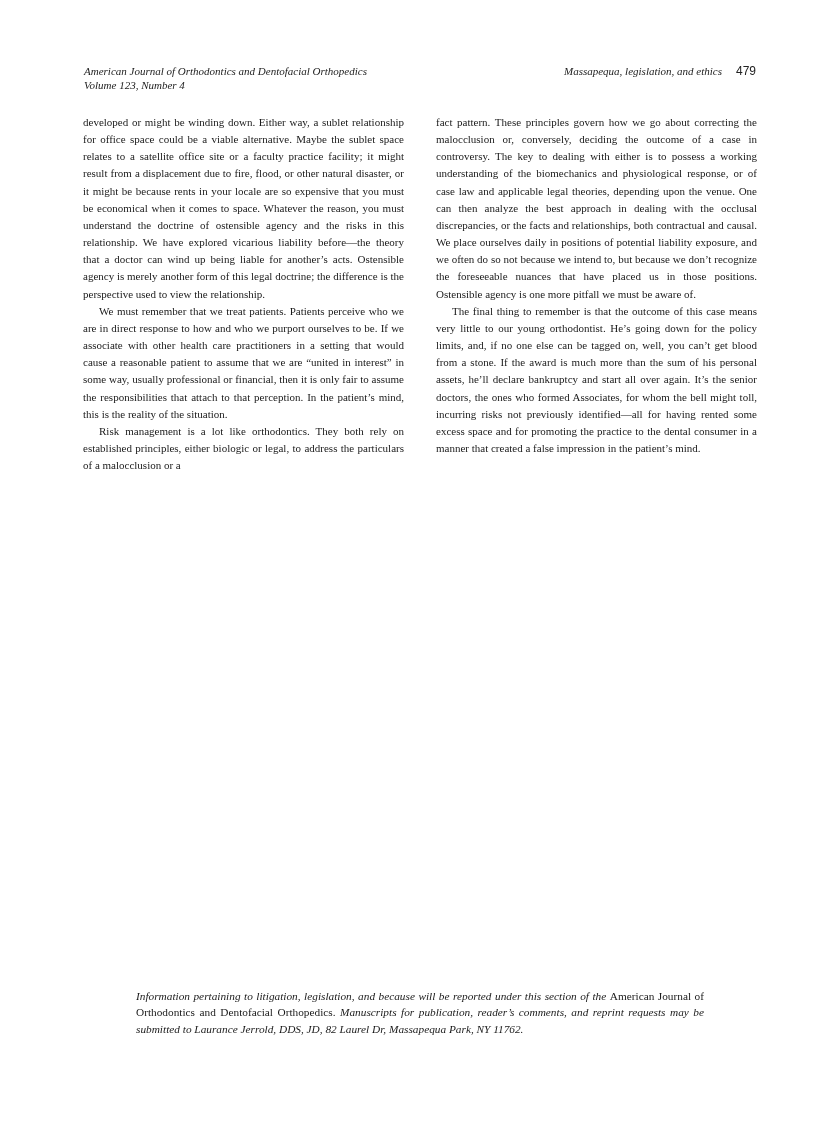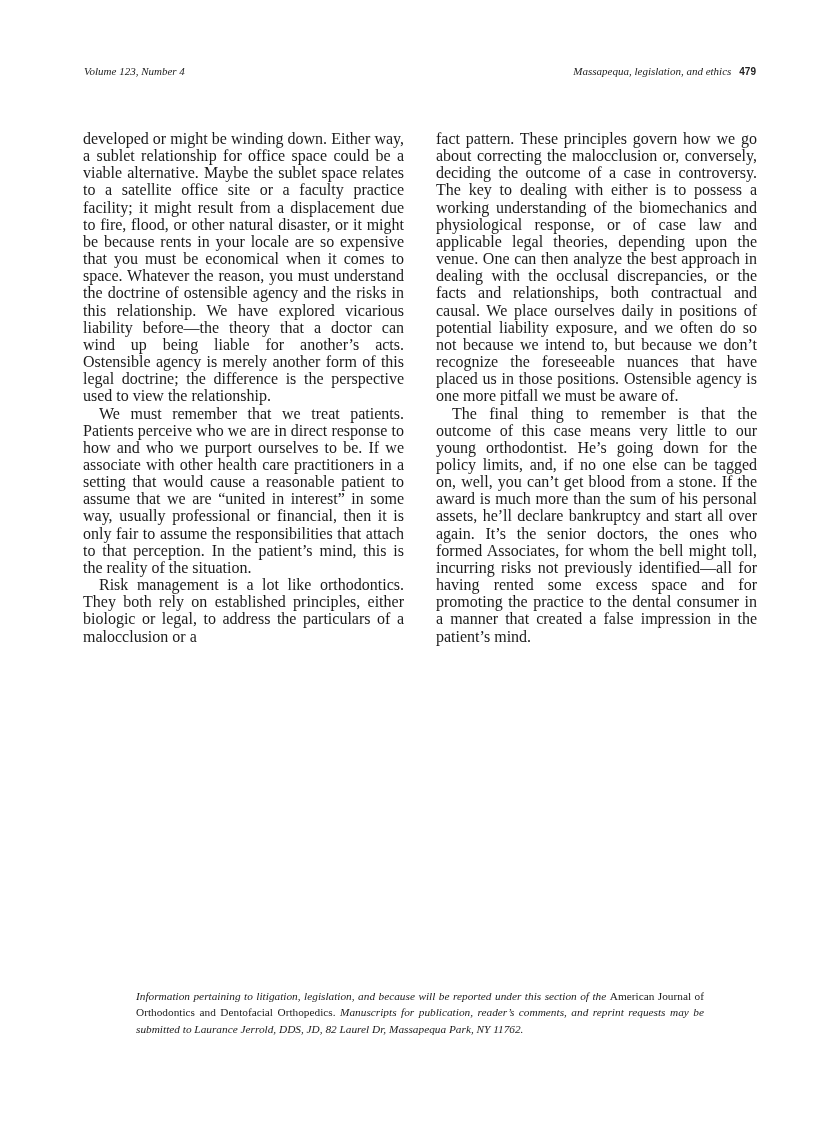--- a/index.html
+++ b/index.html
@@ -10,41 +10,42 @@
   .header-left {
     position: absolute; left: 84px; top: 64px;
     font-style: italic; font-size: 11px; line-height: 14px; color: #222;
   }
   .header-right {
     position: absolute; right: 82px; top: 64px;
     font-size: 11px; line-height: 14px; color: #222; white-space: nowrap;
   }
   .header-right .section { font-style: italic; }
   .header-right .page-num {
-    font-family: "Liberation Sans", sans-serif; font-weight: bold;
-    font-size: 10px; margin-left: 8px;
+    font-family: "Liberation Sans", sans-serif; font-weight: normal;
+    font-size: 12px; margin-left: 14px;
   }
   .col {
-    position: absolute; top: 130px; width: 321px;
-    font-size: 16px; line-height: 17.15px; text-align: justify;
+    position: absolute; top: 114px; width: 321px;
+    font-size: 11px; line-height: 17.15px; text-align: justify;
   }
   .col p { margin: 0; }
   .col p.indent { text-indent: 16px; }
   .col-left { left: 83px; }
   .col-right { left: 436px; }
   .footnote {
     position: absolute; left: 136px; top: 988px; width: 568px;
     font-size: 11.3px; line-height: 16.3px; text-align: justify; color: #1a1a1a;
   }
   .footnote .it { font-style: italic; }
 </style>
 </head>
 <body>
 
 <div class="header-left">
+  <div>American Journal of Orthodontics and Dentofacial Orthopedics</div>
   <div>Volume 123, Number 4</div>
 </div>
 
 <div class="header-right">
   <span class="section">Massapequa, legislation, and ethics</span><span class="page-num">479</span>
 </div>
 
 <div class="col col-left">
   <p>developed or might be winding down. Either way, a sublet relationship for office space could be a viable alternative. Maybe the sublet space relates to a satellite office site or a faculty practice facility; it might result from a displacement due to fire, flood, or other natural disaster, or it might be because rents in your locale are so expensive that you must be economical when it comes to space. Whatever the reason, you must understand the doctrine of ostensible agency and the risks in this relationship. We have explored vicarious liability before—the theory that a doctor can wind up being liable for another’s acts. Ostensible agency is merely another form of this legal doctrine; the difference is the perspective used to view the relationship.</p>
   <p class="indent">We must remember that we treat patients. Patients perceive who we are in direct response to how and who we purport ourselves to be. If we associate with other health care practitioners in a setting that would cause a reasonable patient to assume that we are “united in interest” in some way, usually professional or financial, then it is only fair to assume the responsibilities that attach to that perception. In the patient’s mind, this is the reality of the situation.</p>

